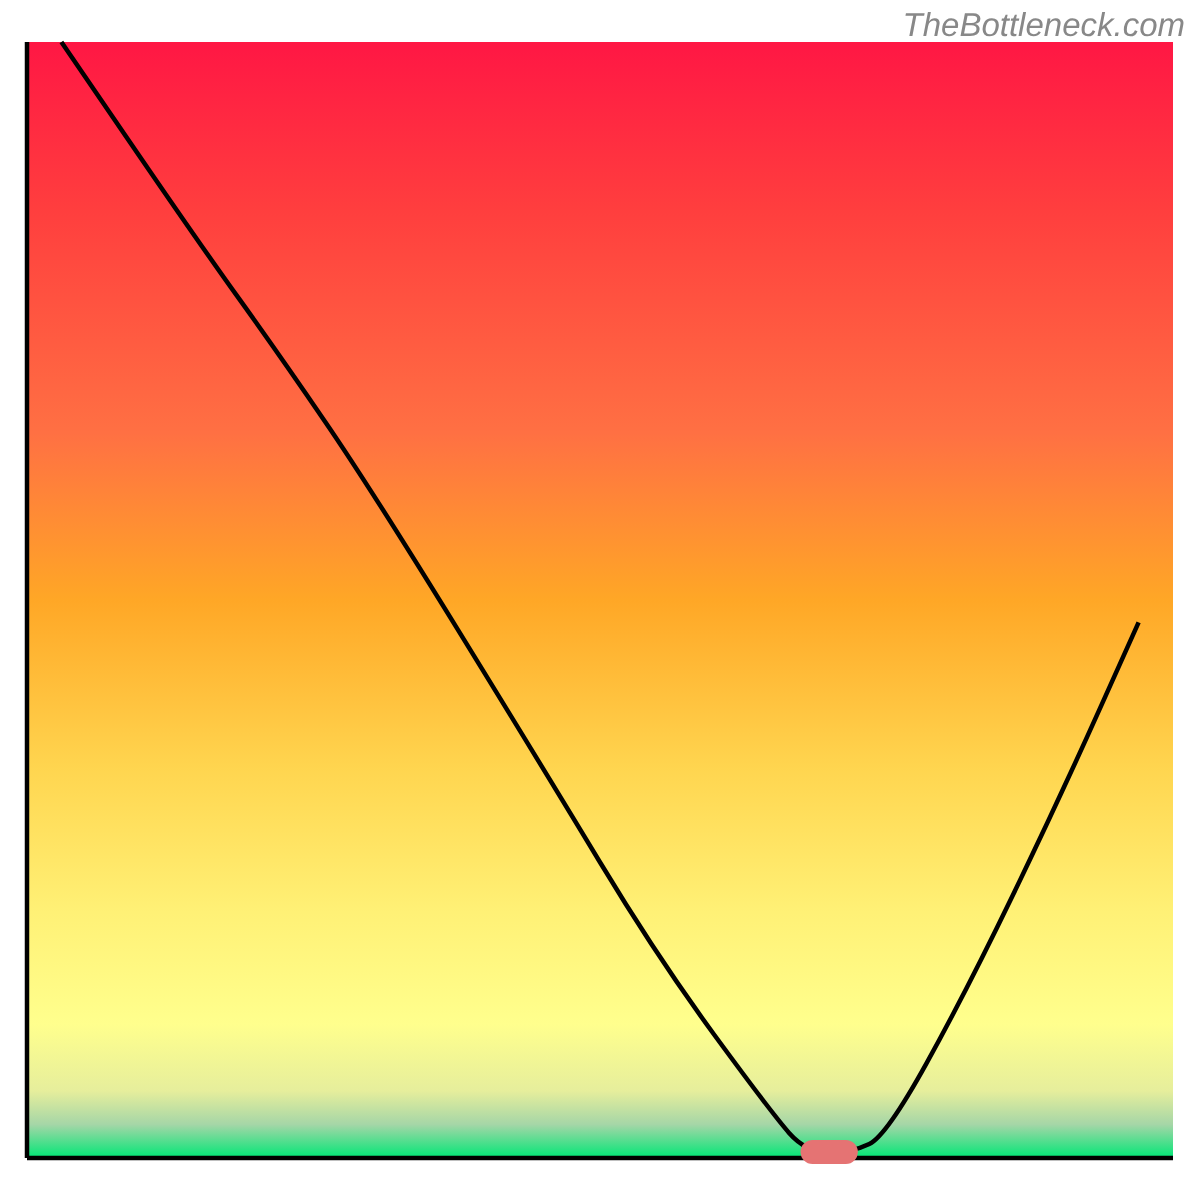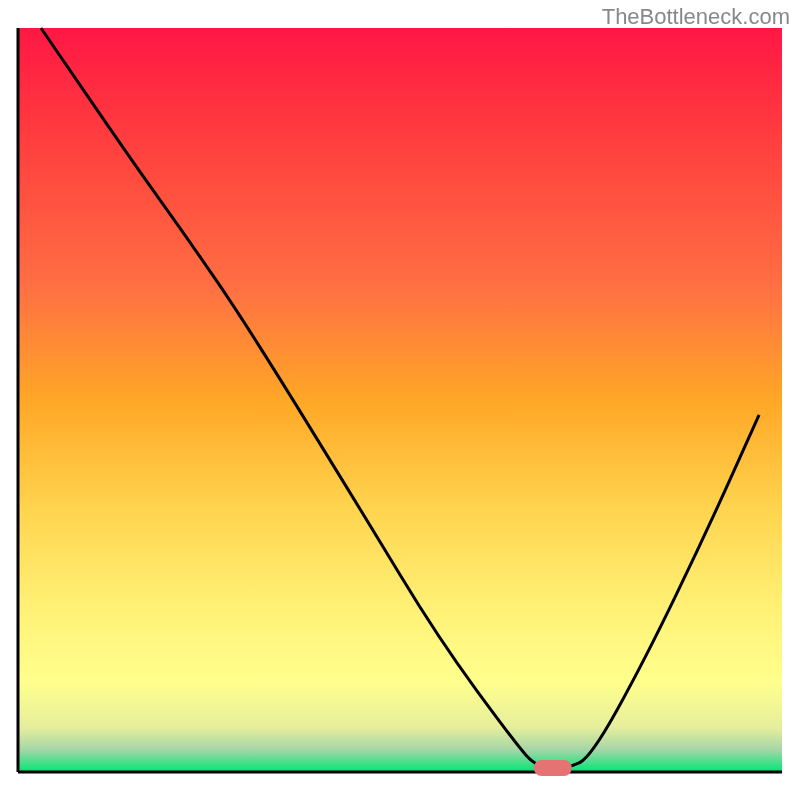--- a/index.html
+++ b/index.html
@@ -7,20 +7,21 @@
     padding: 0;
     width: 800px;
     height: 800px;
     font-family: Arial, sans-serif;
     position: relative;
   }
   .container {
     width: 800px;
     height: 800px;
     position: relative;
+    font-style: italic;
   }
   .watermark {
     position: absolute;
     top: 4px;
     right: 10px;
     font-size: 22px;
     color: #888;
     font-weight: normal;
     z-index: 10;
   }

